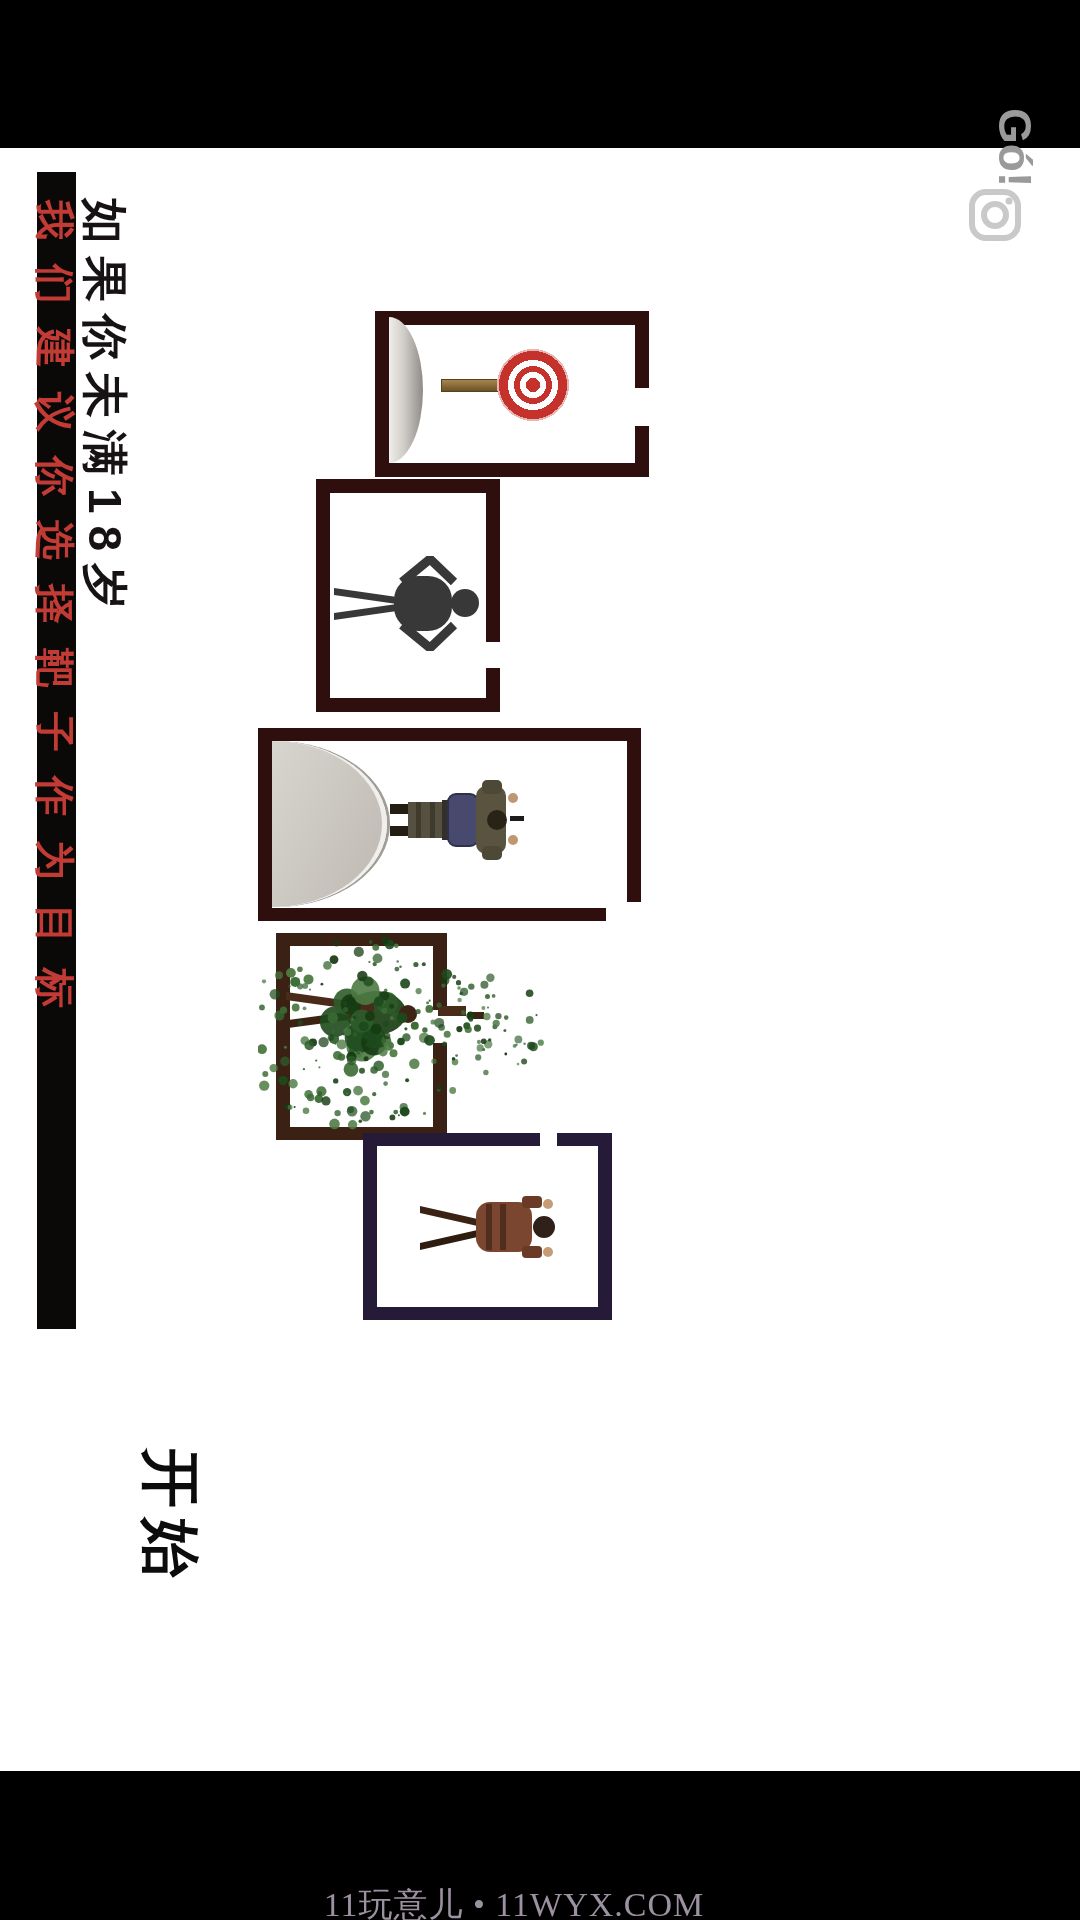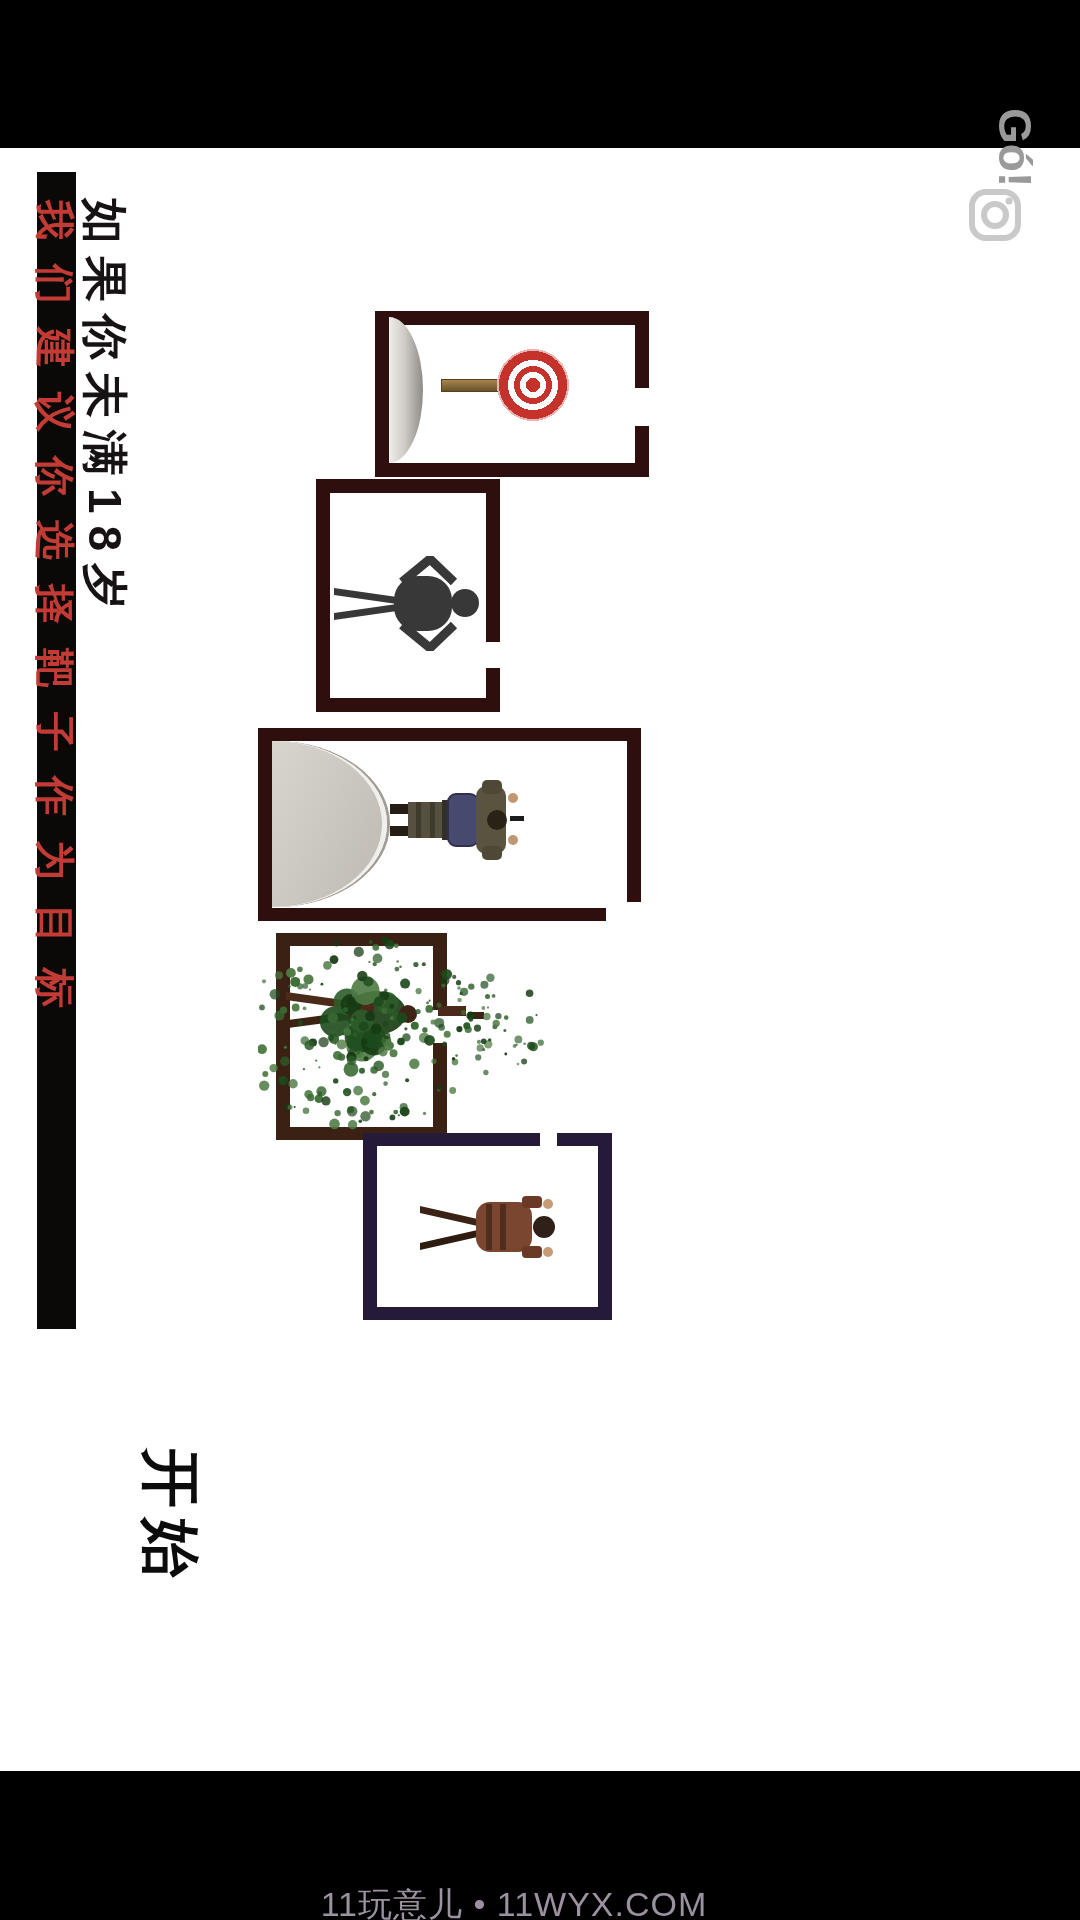--- a/index.html
+++ b/index.html
@@ -1,21 +1,21 @@
 <!DOCTYPE html>
 <html><head>
 <meta charset="utf-8">
 <style>
   html,body{margin:0;padding:0;background:#000;}
   #root{position:relative;width:1080px;height:1920px;overflow:hidden;background:#000;
         font-family:"Liberation Sans",sans-serif;}
   .abs{position:absolute;}
   
   #top-bar{left:0;top:0;width:1080px;height:148px;background:#000;z-index:4;}
-  #bottom-bar{left:0;top:1771px;width:1028px;height:149px;background:#000;z-index:4;}
+  #bottom-bar{left:0;top:1771px;width:1028px;height:149px;background:#000;z-index:4;font-family:Liberation Serif, serif;}
   #bottom-bar .site{position:absolute;left:0;top:111px;width:100%;text-align:center;
         color:#9b91a0;font-size:34px;letter-spacing:1px;}
   
   #game-surface{left:0;top:148px;width:1080px;height:1623px;background:#ffffff;z-index:1;}
   
   .vtext{position:absolute;transform-origin:0 0;transform:rotate(90deg);
          white-space:nowrap;line-height:1;z-index:3;}
   #warning-stripe{left:37px;top:172px;width:39px;height:1157px;background:#0b0808;z-index:2;}
   #warning-red{left:75px;top:200px;font-size:40px;letter-spacing:24px;color:#c23b35;font-weight:bold;}
   #warning-black{left:128px;top:198px;font-size:46px;letter-spacing:12px;color:#171314;font-weight:bold;}

